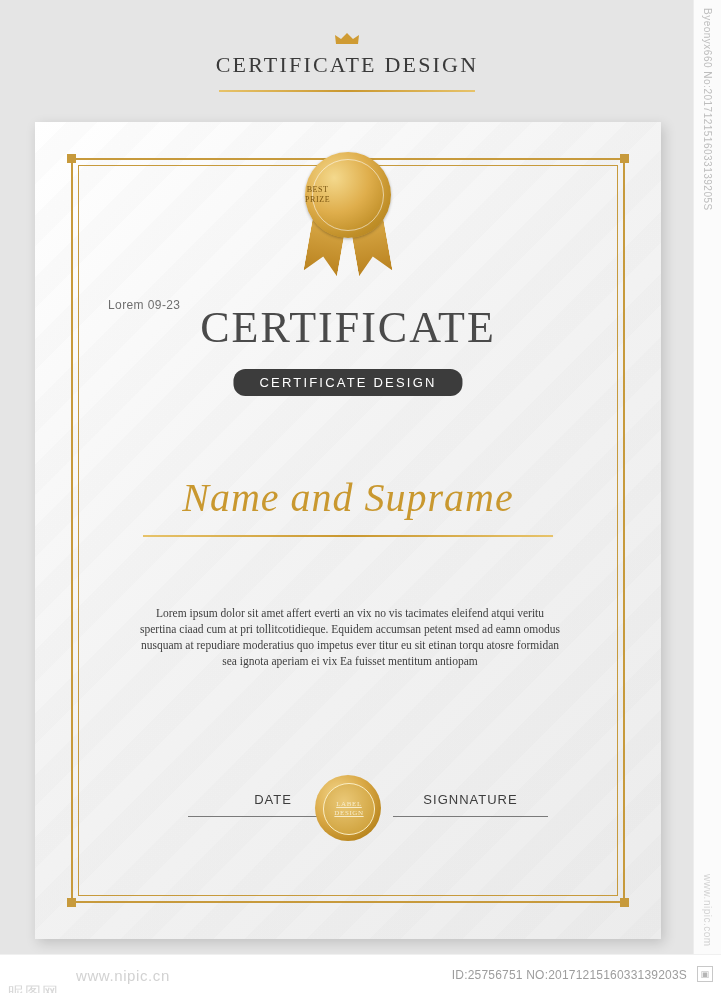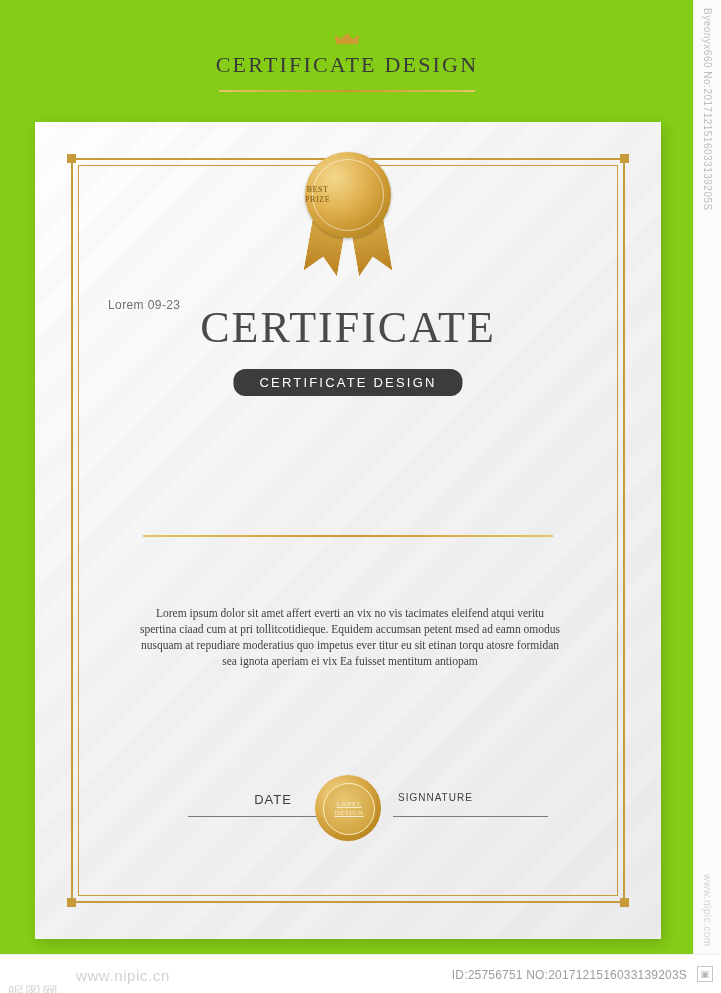--- a/index.html
+++ b/index.html
@@ -13,21 +13,21 @@
     position: relative;
     overflow: hidden;
     font-family: "Liberation Sans", sans-serif;
   }
 
   
   #page {
     position: absolute;
     left: 0; top: 0;
     width: 721px; height: 993px;
-    background: #84cc16;
+    background: #e5e5e5;
   }
 
   
   #right-strip {
     position: absolute;
     right: 0; top: 0;
     width: 27px; height: 955px;
     background: #fbfbfb;
     border-left: 1px solid #ededed;
     overflow: hidden;
@@ -226,21 +226,22 @@
   #date-rule {
     position: absolute;
     left: 153px; top: 694px;
     width: 170px; height: 1px;
     background: #7a7a7a;
   }
   #sign-label {
     position: absolute;
     left: 363px; top: 670px;
     width: 145px;
-    font-size: 10px;
+    text-align: center;
+    font-size: 13px;
     letter-spacing: 1px;
     color: #3d3d3d;
   }
   #sign-rule {
     position: absolute;
     left: 358px; top: 694px;
     width: 155px; height: 1px;
     background: #7a7a7a;
   }
 
@@ -353,20 +354,21 @@
           <div>PRIZE</div>
         </div>
       </div>
     </div>
 
     <div id="lorem-date">Lorem 09-23</div>
 
     <div id="cert-title">CERTIFICATE</div>
     <div id="cert-subtitle-pill">CERTIFICATE DESIGN</div>
 
+    <div id="recipient-name">Name and Suprame</div>
     <div id="name-rule"></div>
 
     <div id="body-text">Lorem ipsum dolor sit amet affert everti an vix no vis tacimates eleifend atqui veritu spertina ciaad cum at pri tollitcotidieque.  Equidem accumsan petent msed ad eamn omodus nusquam at repudiare moderatius quo impetus ever titur eu sit etinan torqu atosre formidan sea ignota aperiam ei vix Ea fuisset mentitum antiopam</div>
 
     <div id="date-label">DATE</div>
     <div id="date-rule"></div>
 
     <div id="bottom-seal">
       <div id="seal-outer"></div>
       <div id="seal-ring">

